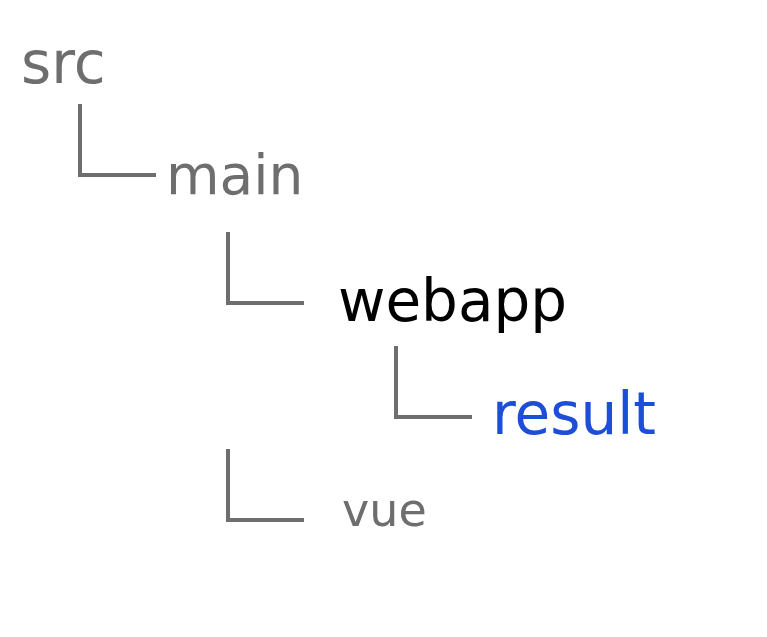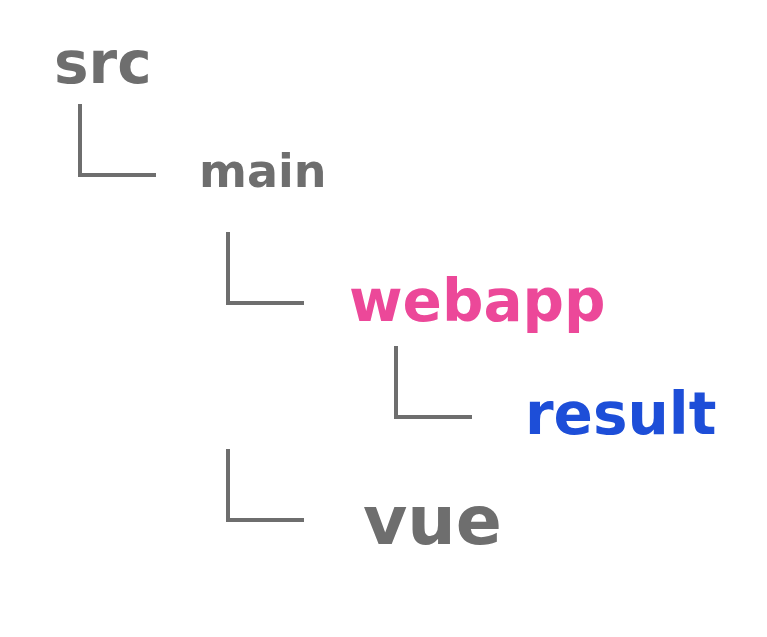--- a/index.html
+++ b/index.html
@@ -17,47 +17,46 @@
   #tree-canvas {
     position: relative;
     width: 767px;
     height: 637px;
     background: #ffffff;
   }
   .tree-label {
     position: absolute;
     color: #6e6e6e;
     font-family: "DejaVu Sans", "Liberation Sans", sans-serif;
-    font-weight: 700;
+    font-weight: 400;
     white-space: nowrap;
     line-height: 1;
-    margin-left: 33px;
     -webkit-font-smoothing: antialiased;
   }
   .elbow {
     position: absolute;
     box-sizing: border-box;
     border-left: 4px solid #6e6e6e;
     border-bottom: 4px solid #6e6e6e;
     background: transparent;
     pointer-events: none;
   }
 </style>
 </head>
 <body>
 
 <div id="tree-canvas" style="width: 767px; height: 637px; background: rgb(255, 255, 255);">
 
   <div class="tree-label" id="node-src" style="left: 21px; font-size: 58px; color: rgb(110, 110, 110); top: 33.92px;">src</div>
 
   <div class="elbow" id="elbow-main" style="left: 78px; top: 104px; width: 78px; height: 73px; border-left-color: rgb(110, 110, 110); border-bottom-color: rgb(110, 110, 110);"></div>
-  <div class="tree-label" id="node-main" style="left: 166px; font-size: 46px; color: rgb(110, 110, 110); top: 147.92px;">main</div>
+  <div class="tree-label" id="node-main" style="left: 166px; font-size: 55px; color: rgb(110, 110, 110); top: 147.92px;">main</div>
 
   <div class="elbow" id="elbow-webapp" style="left: 226px; top: 232px; width: 78px; height: 73px; border-left-color: rgb(110, 110, 110); border-bottom-color: rgb(110, 110, 110);"></div>
-  <div class="tree-label" id="node-webapp" style="left: 316px; font-size: 58px; color: #ec4899; top: 271.92px;">webapp</div>
+  <div class="tree-label" id="node-webapp" style="left: 338px; font-size: 58px; color: #000000; top: 271.92px;">webapp</div>
 
   <div class="elbow" id="elbow-result" style="left: 394px; top: 346px; width: 78px; height: 73px; border-left-color: rgb(110, 110, 110); border-bottom-color: rgb(110, 110, 110);"></div>
   <div class="tree-label" id="node-result" style="left: 492px; font-size: 58px; color: #1d4ed8; top: 384.92px;">result</div>
 
   <div class="elbow" id="elbow-vue" style="left: 226px; top: 449px; width: 78px; height: 73px; border-left-color: rgb(110, 110, 110); border-bottom-color: rgb(110, 110, 110);"></div>
-  <div class="tree-label" id="node-vue" style="left: 330px; font-size: 68px; color: rgb(110, 110, 110); top: 486.92px;">vue</div>
+  <div class="tree-label" id="node-vue" style="left: 342px; font-size: 46px; color: rgb(110, 110, 110); top: 486.92px;">vue</div>
 
 </div>
 
 </body></html>

